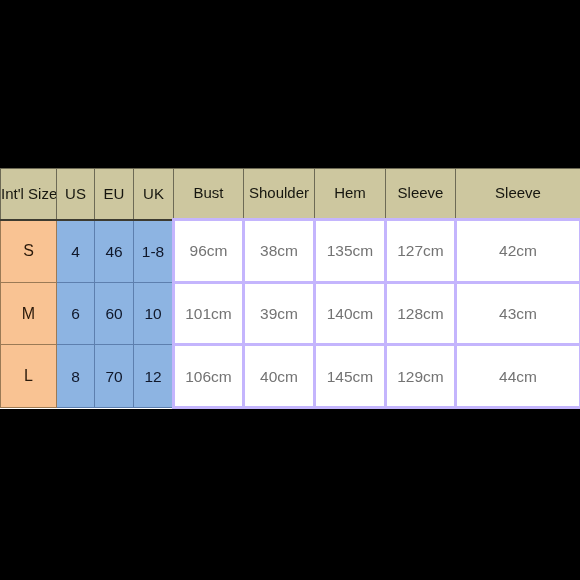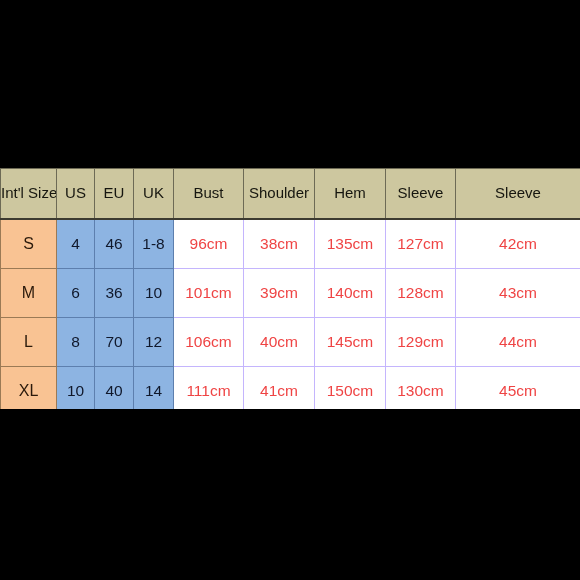--- a/index.html
+++ b/index.html
@@ -49,22 +49,22 @@
     height: 49px;
     border: 1px solid #6d6a55;
     border-bottom: 2px solid #3d3b30;
   }
   table.size-chart thead th.hdr-intl { font-size: 15px; }
   
   table.size-chart tbody td {
     height: 48px;
     font-size: 15.5px;
     background: #ffffff;
-    color: #ef4444;
-    border: 1px solid #c4b5fd;
+    color: #737373;
+    border: 3px solid #c4b5fd;
   }
   table.size-chart tbody td.c-size {
     background: #f9c393;
     color: #2b1a0b;
     border: 1px solid #9b7a55;
     font-size: 16px;
   }
   table.size-chart tbody td.c-num {
     background: #8db4e2;
     color: #10182b;
@@ -131,49 +131,38 @@
           <td class="c-num">1-8</td>
           <td>96cm</td>
           <td>38cm</td>
           <td>135cm</td>
           <td>127cm</td>
           <td>42cm</td>
         </tr>
         <tr>
           <td class="c-size">M</td>
           <td class="c-num">6</td>
-          <td class="c-num">36</td>
+          <td class="c-num">60</td>
           <td class="c-num">10</td>
           <td>101cm</td>
           <td>39cm</td>
           <td>140cm</td>
           <td>128cm</td>
           <td>43cm</td>
         </tr>
         <tr>
           <td class="c-size">L</td>
           <td class="c-num">8</td>
           <td class="c-num">70</td>
           <td class="c-num">12</td>
           <td>106cm</td>
           <td>40cm</td>
           <td>145cm</td>
           <td>129cm</td>
           <td>44cm</td>
         </tr>
-        <tr>
-          <td class="c-size">XL</td>
-          <td class="c-num">10</td>
-          <td class="c-num">40</td>
-          <td class="c-num">14</td>
-          <td>111cm</td>
-          <td>41cm</td>
-          <td>150cm</td>
-          <td>130cm</td>
-          <td>45cm</td>
-        </tr>
       </tbody>
     </table>
   </div>
 
   <div class="letterbox bottom"></div>
 
 </div>
 
 </body></html>

